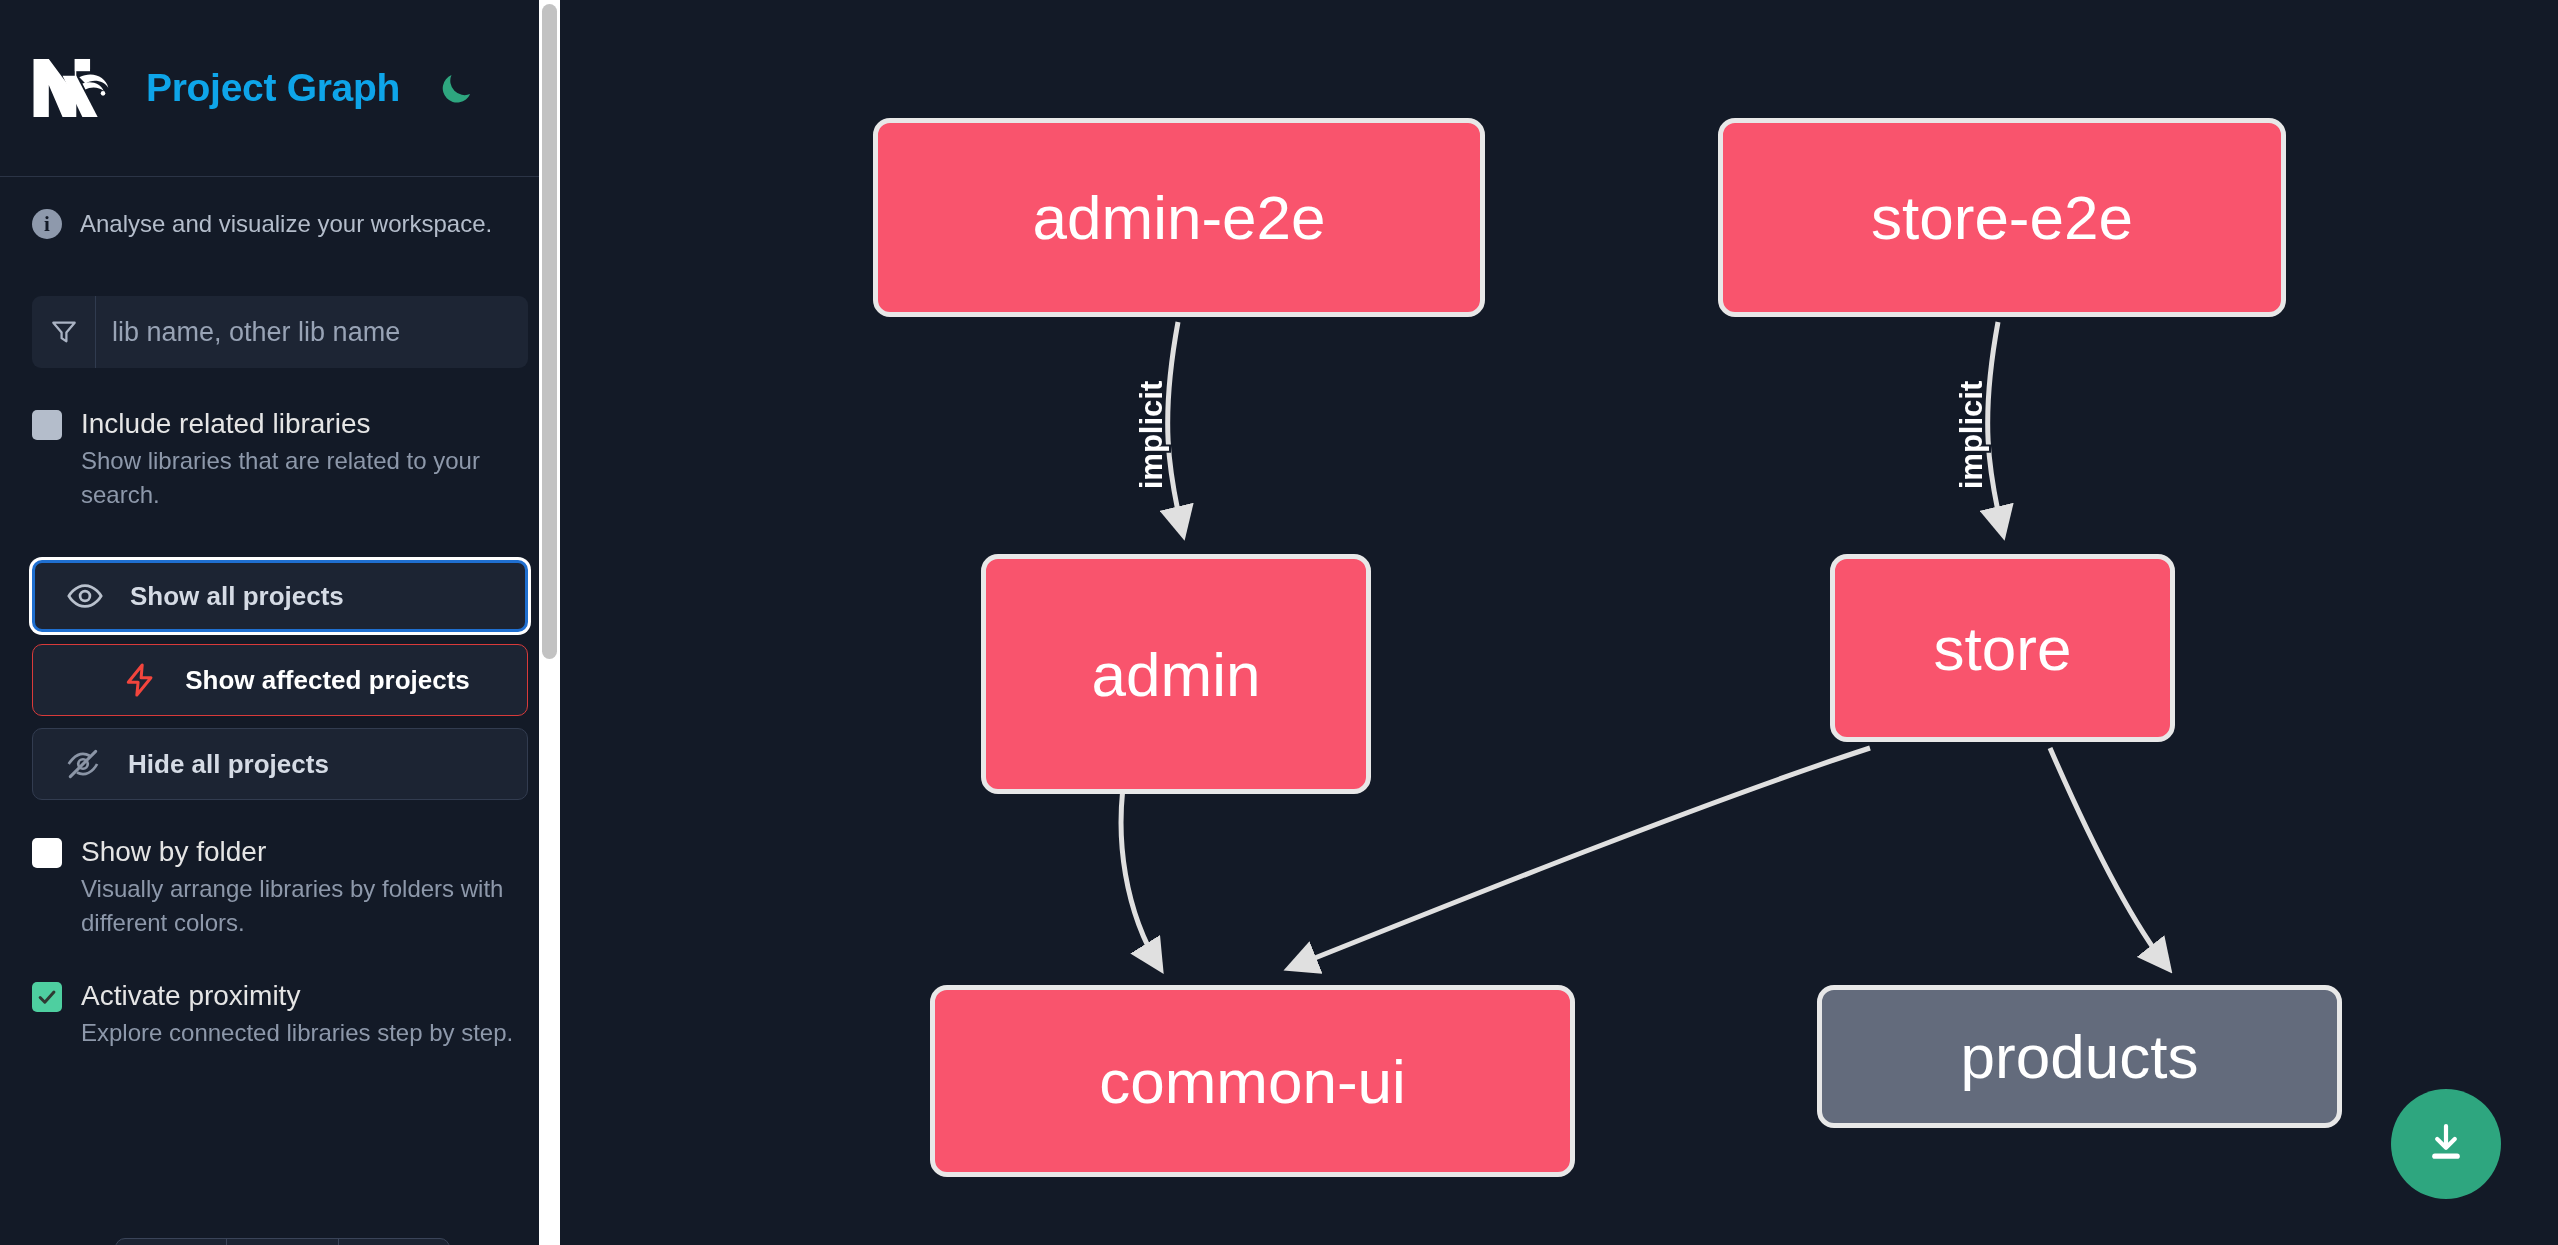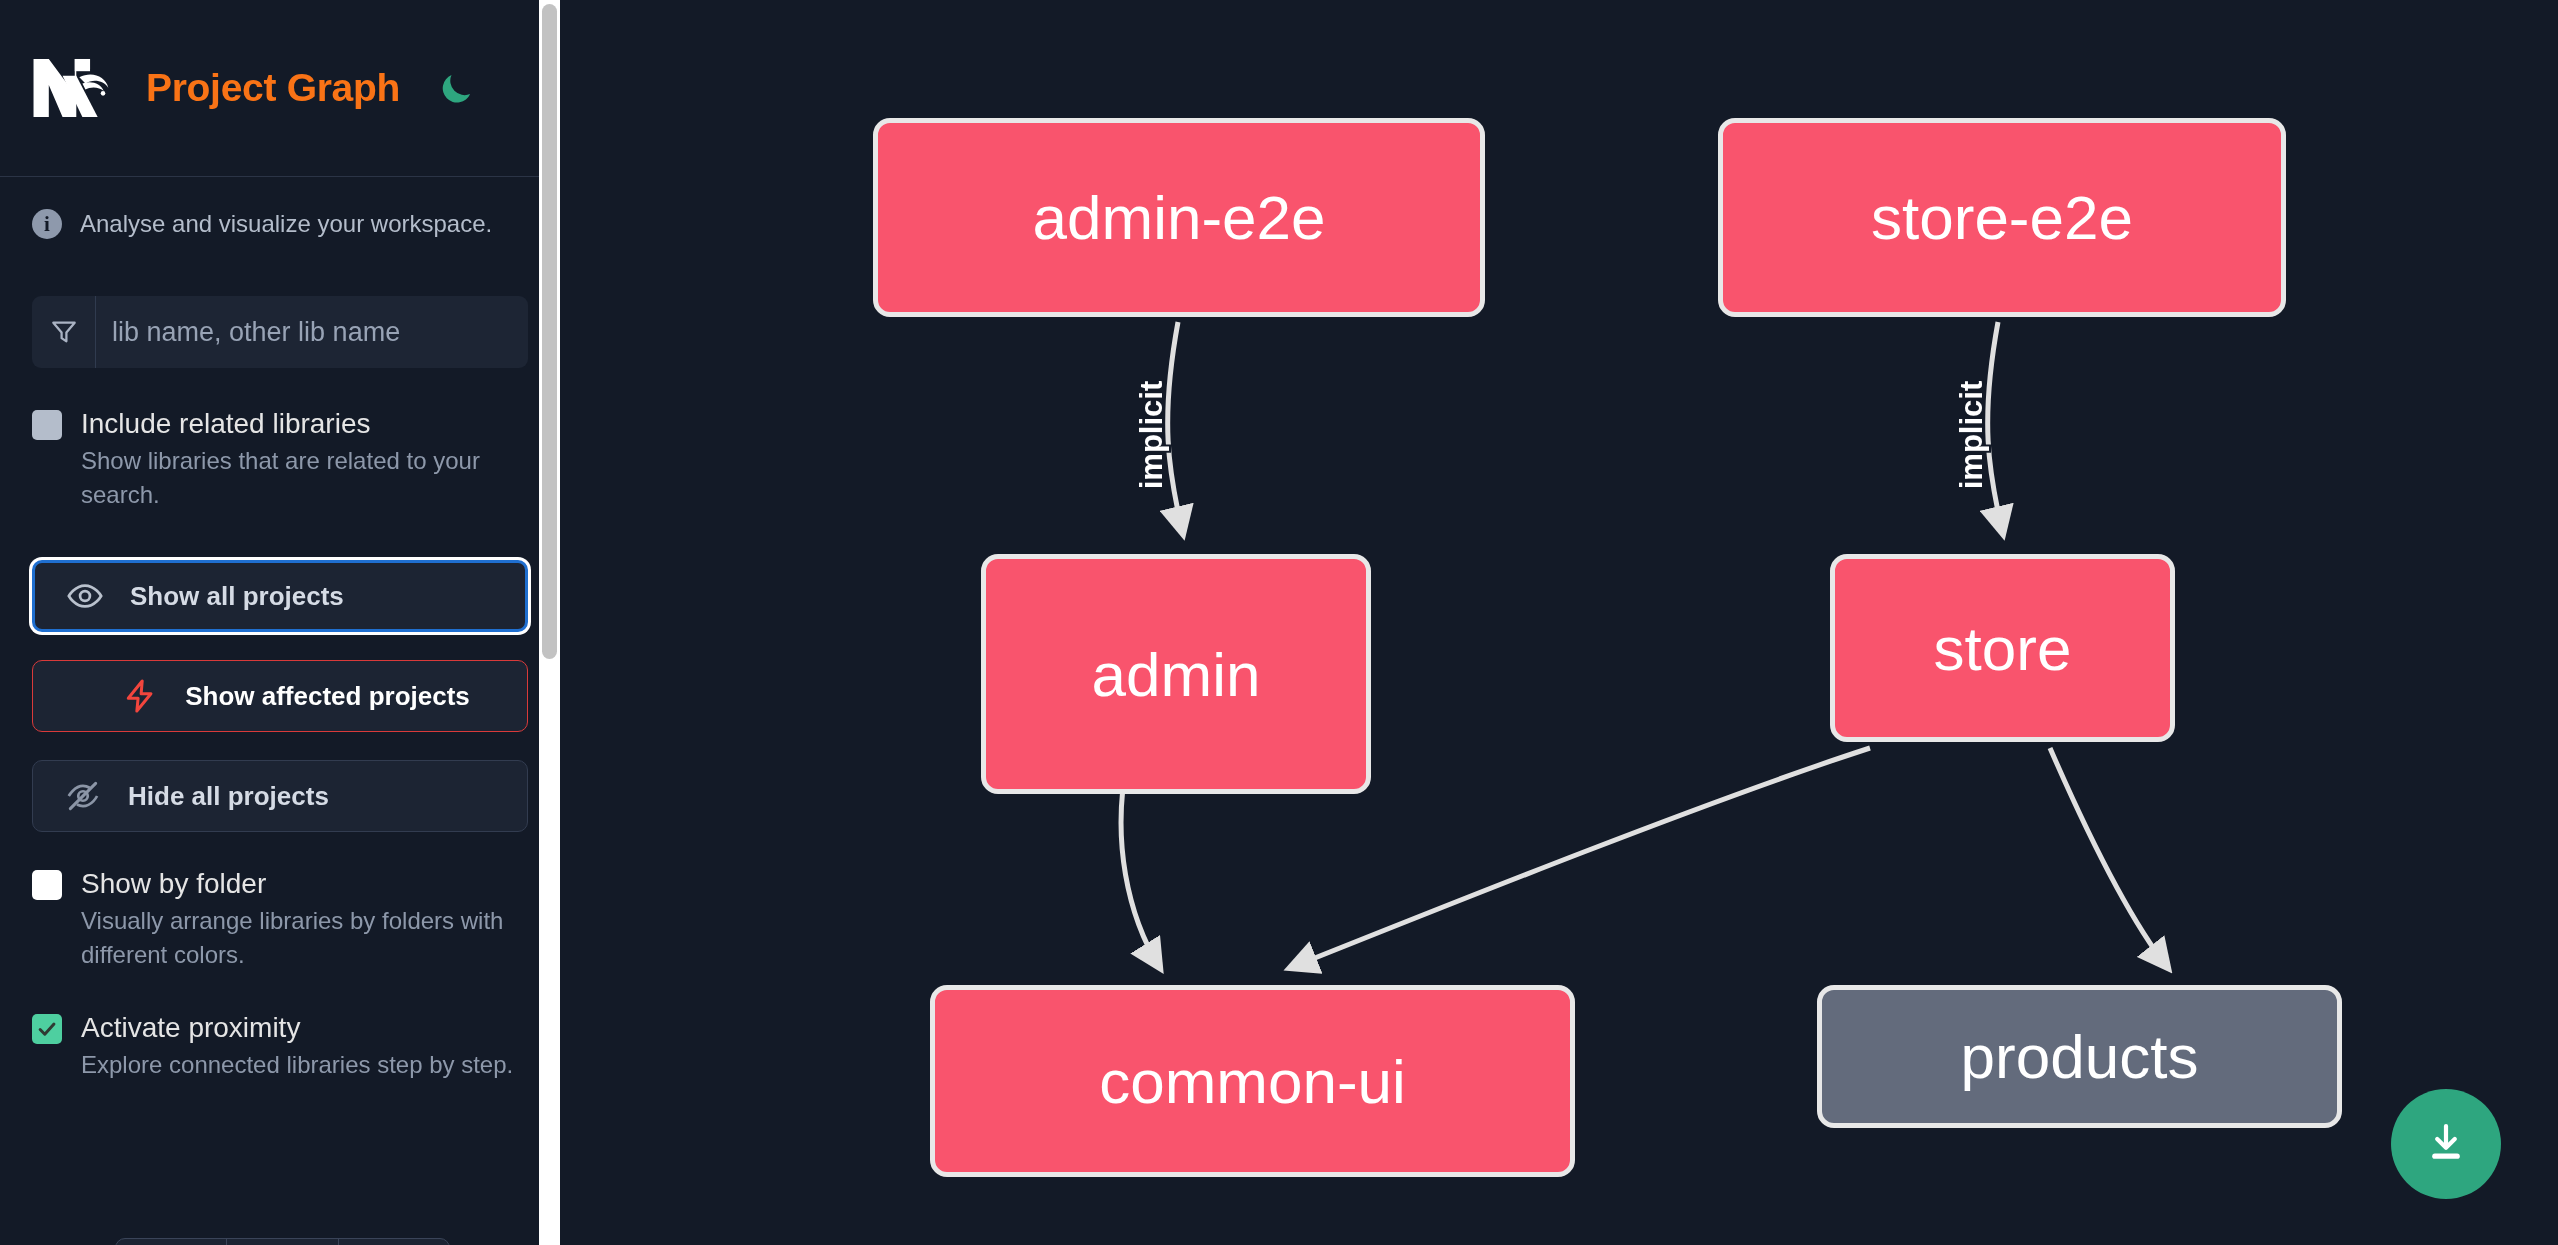--- a/index.html
+++ b/index.html
@@ -20,21 +20,21 @@
     overflow: hidden;
   }
   .sb-header {
     height: 177px;
     display: flex; align-items: center;
     padding-left: 32px;
     border-bottom: 1px solid #2b3446;
   }
   .nx-logo { width: 84px; height: 62px; flex: 0 0 auto; }
   .app-title {
-    color: #f97316;
+    color: #0ea5e9;
     font-size: 39px;
     font-weight: bold;
     margin-left: 30px;
     letter-spacing: -0.3px;
     white-space: nowrap;
   }
   .theme-toggle {
     margin-left: 34px; width: 44px; height: 44px;
     display: flex; align-items: center; justify-content: center;
     cursor: pointer;
@@ -102,21 +102,21 @@
   }
 
   .btn-group { margin-top: 48px; }
   .gbtn {
     display: flex; align-items: center;
     width: 100%; height: 72px;
     background: #1c2433;
     border: 1px solid #323c50;
     border-radius: 10px;
     padding-left: 31px;
-    margin-bottom: 28px;
+    margin-bottom: 12px;
     cursor: pointer;
     color: #d5dbe5; font-size: 26px; font-weight: bold;
     font-family: "Liberation Sans", sans-serif;
     text-align: left;
   }
   .gbtn .bi { width: 42px; flex: 0 0 42px; display: flex; align-items: center; }
   .gbtn .blabel { margin-left: 22px; white-space: nowrap; }
   .gbtn.focused {
     border: 3px solid #1f6fd0;
     box-shadow: 0 0 0 3px #ffffff;

